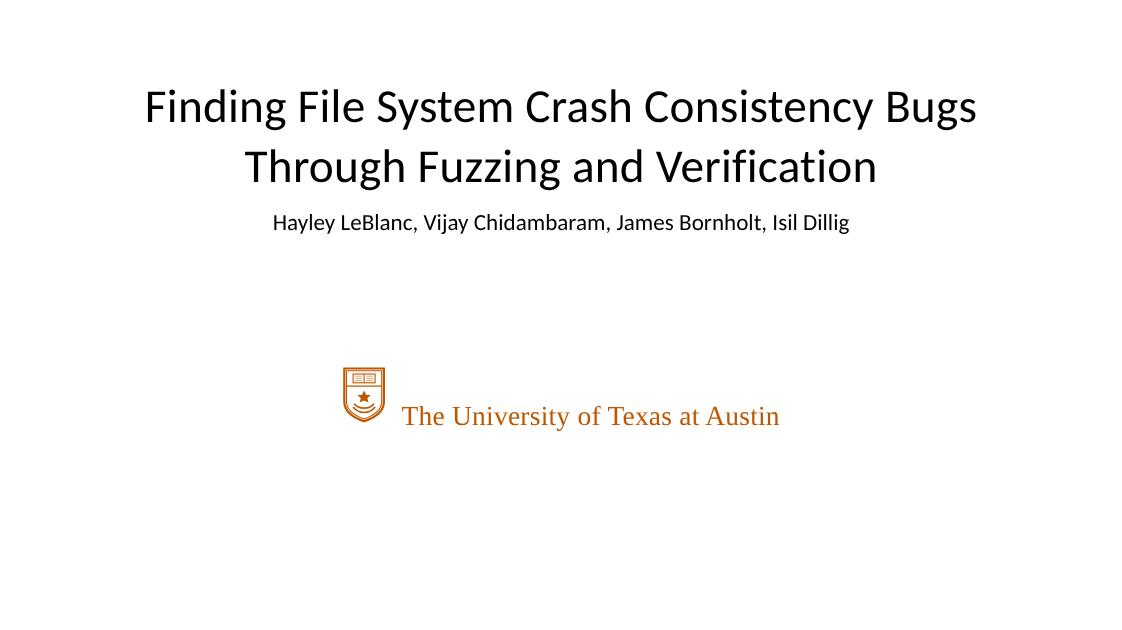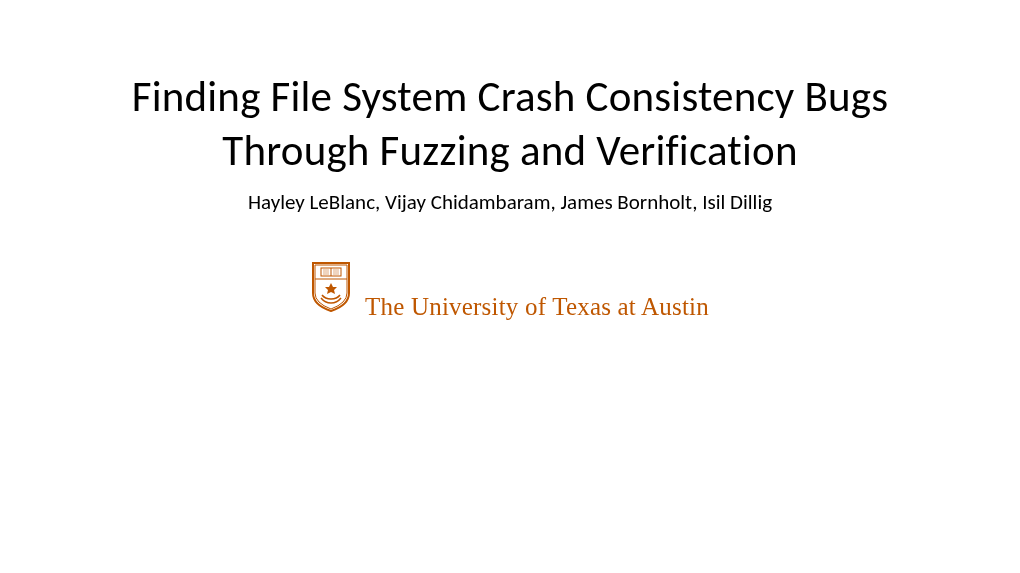--- a/index.html
+++ b/index.html
@@ -26,21 +26,21 @@
       line-height: 1.25;
       max-width: 760px;
       margin-bottom: 11px;
       letter-spacing: 0.2px;
     }
     .authors {
       font-size: 21px;
       font-weight: 400;
       color: #000000;
       text-align: center;
-      margin-bottom: 38px;
+      margin-bottom: 110px;
     }
     .university-logo {
       display: flex;
       align-items: center;
       gap: 14px;
     }
     .shield {
       width: 40px;
       height: 52px;
       position: relative;

